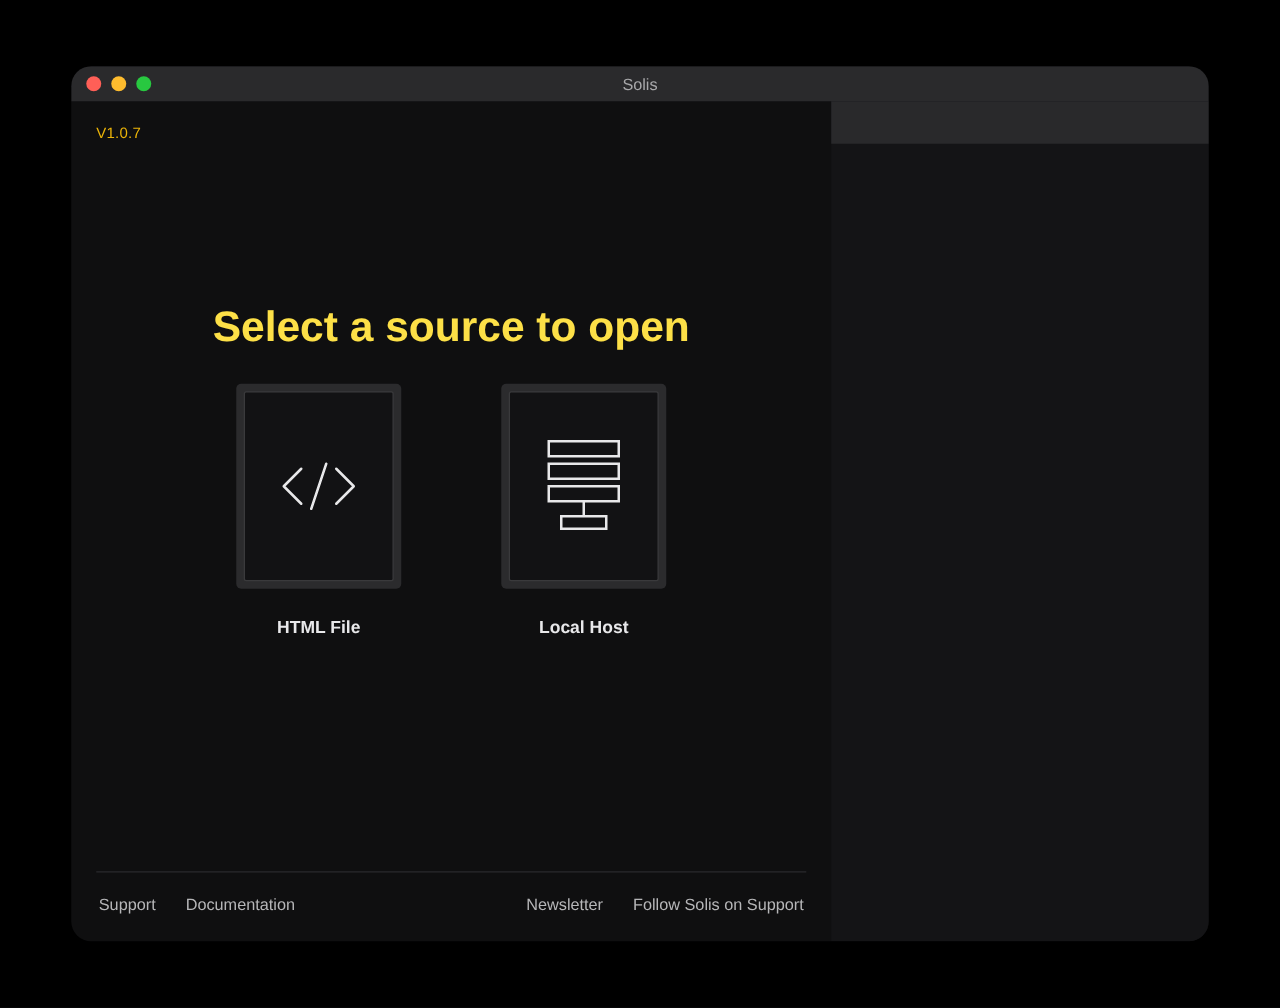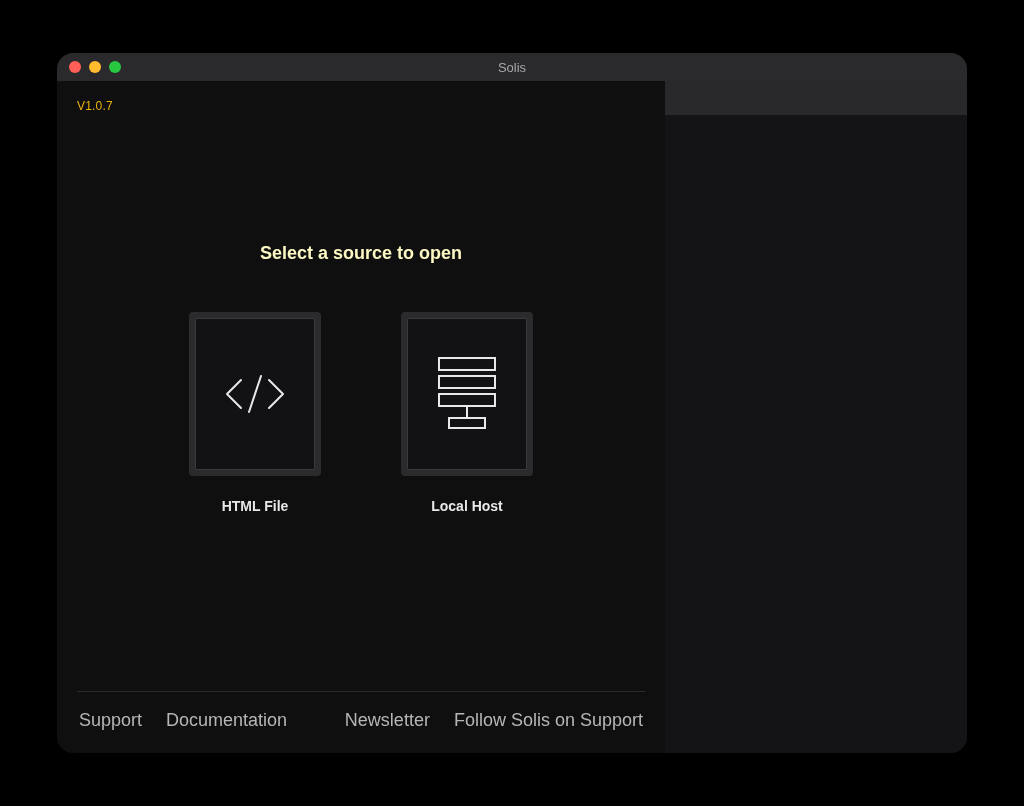--- a/index.html
+++ b/index.html
@@ -76,24 +76,24 @@
     }
     .main-content {
       flex: 1;
       display: flex;
       flex-direction: column;
       align-items: center;
       justify-content: flex-start;
       padding-top: 130px;
     }
     .heading {
-      color: #fef9c3;
-      font-size: 18px;
+      color: #fde047;
+      font-size: 34px;
       font-weight: 600;
-      margin-bottom: 48px;
+      margin-bottom: 25px;
     }
     .options {
       display: flex;
       gap: 80px;
     }
     .option {
       display: flex;
       flex-direction: column;
       align-items: center;
       cursor: pointer;
@@ -120,21 +120,21 @@
       color: #e8e8ea;
       font-size: 14px;
       font-weight: 600;
     }
     .footer {
       border-top: 1px solid #2a2a2c;
       padding: 18px 2px 22px 2px;
       display: flex;
       justify-content: space-between;
       color: #b6b6b8;
-      font-size: 18px;
+      font-size: 13px;
     }
     .footer-left, .footer-right {
       display: flex;
       gap: 24px;
     }
     .footer a {
       color: #b6b6b8;
       text-decoration: none;
       cursor: pointer;
     }

